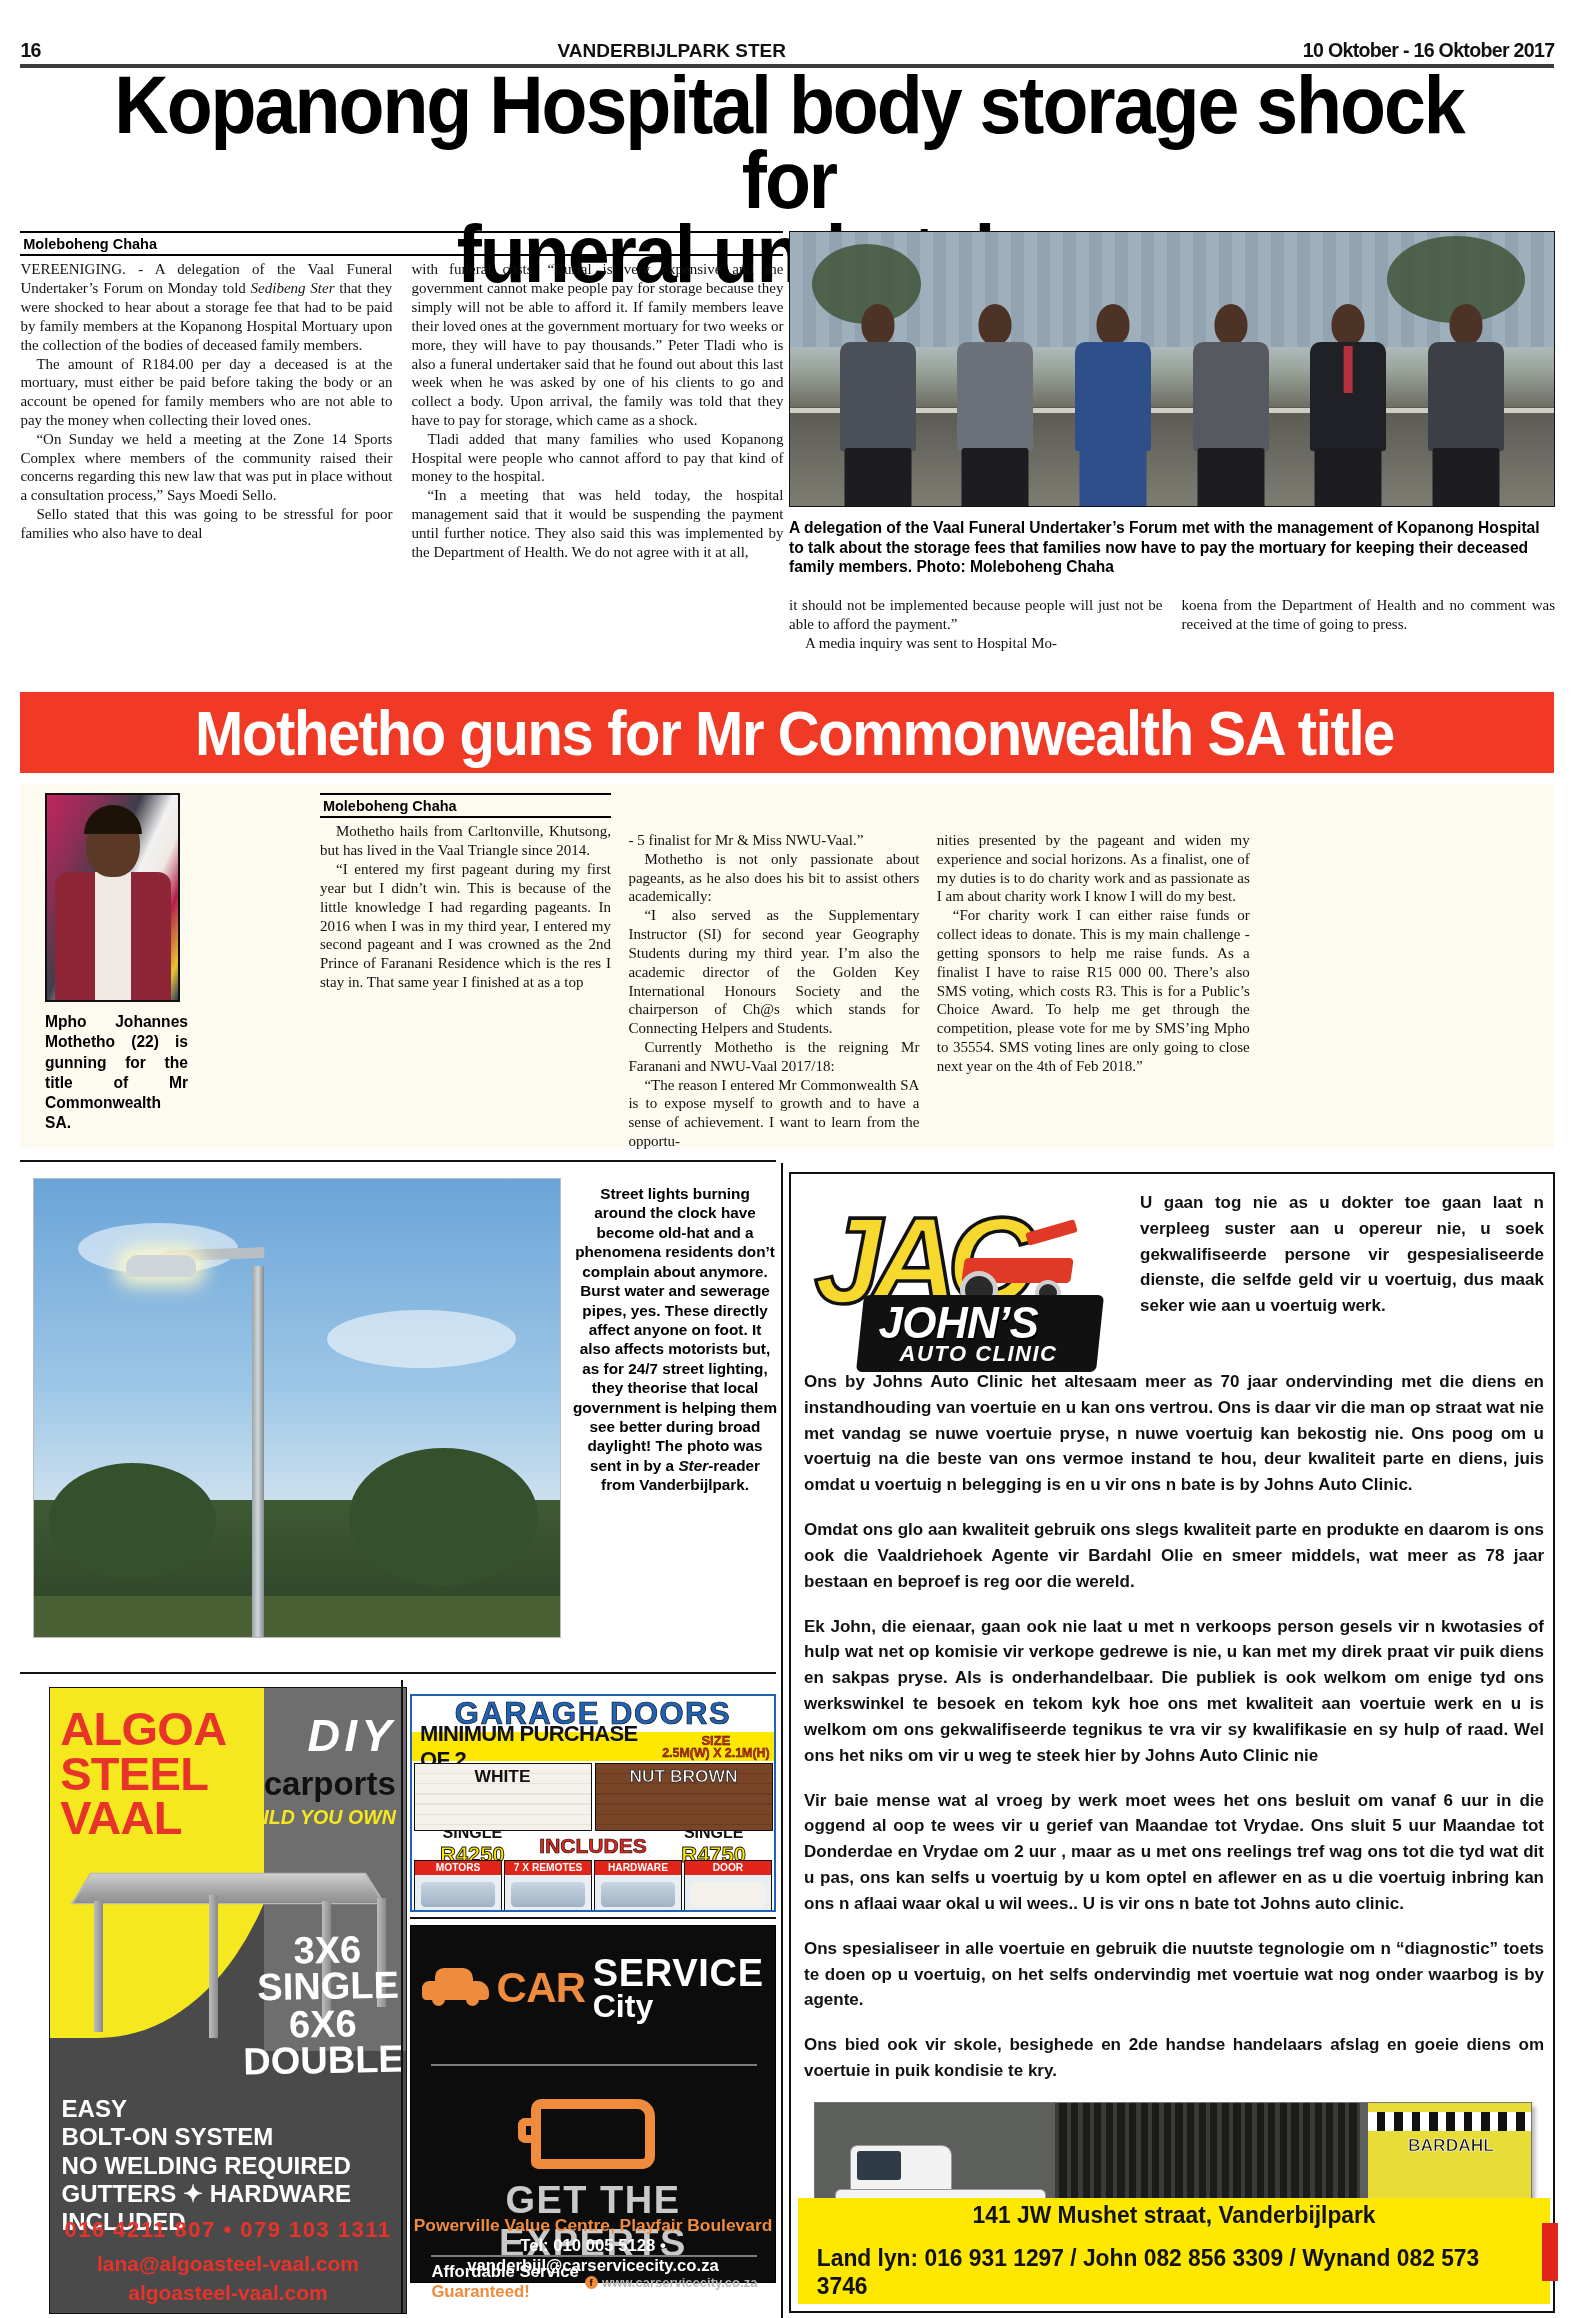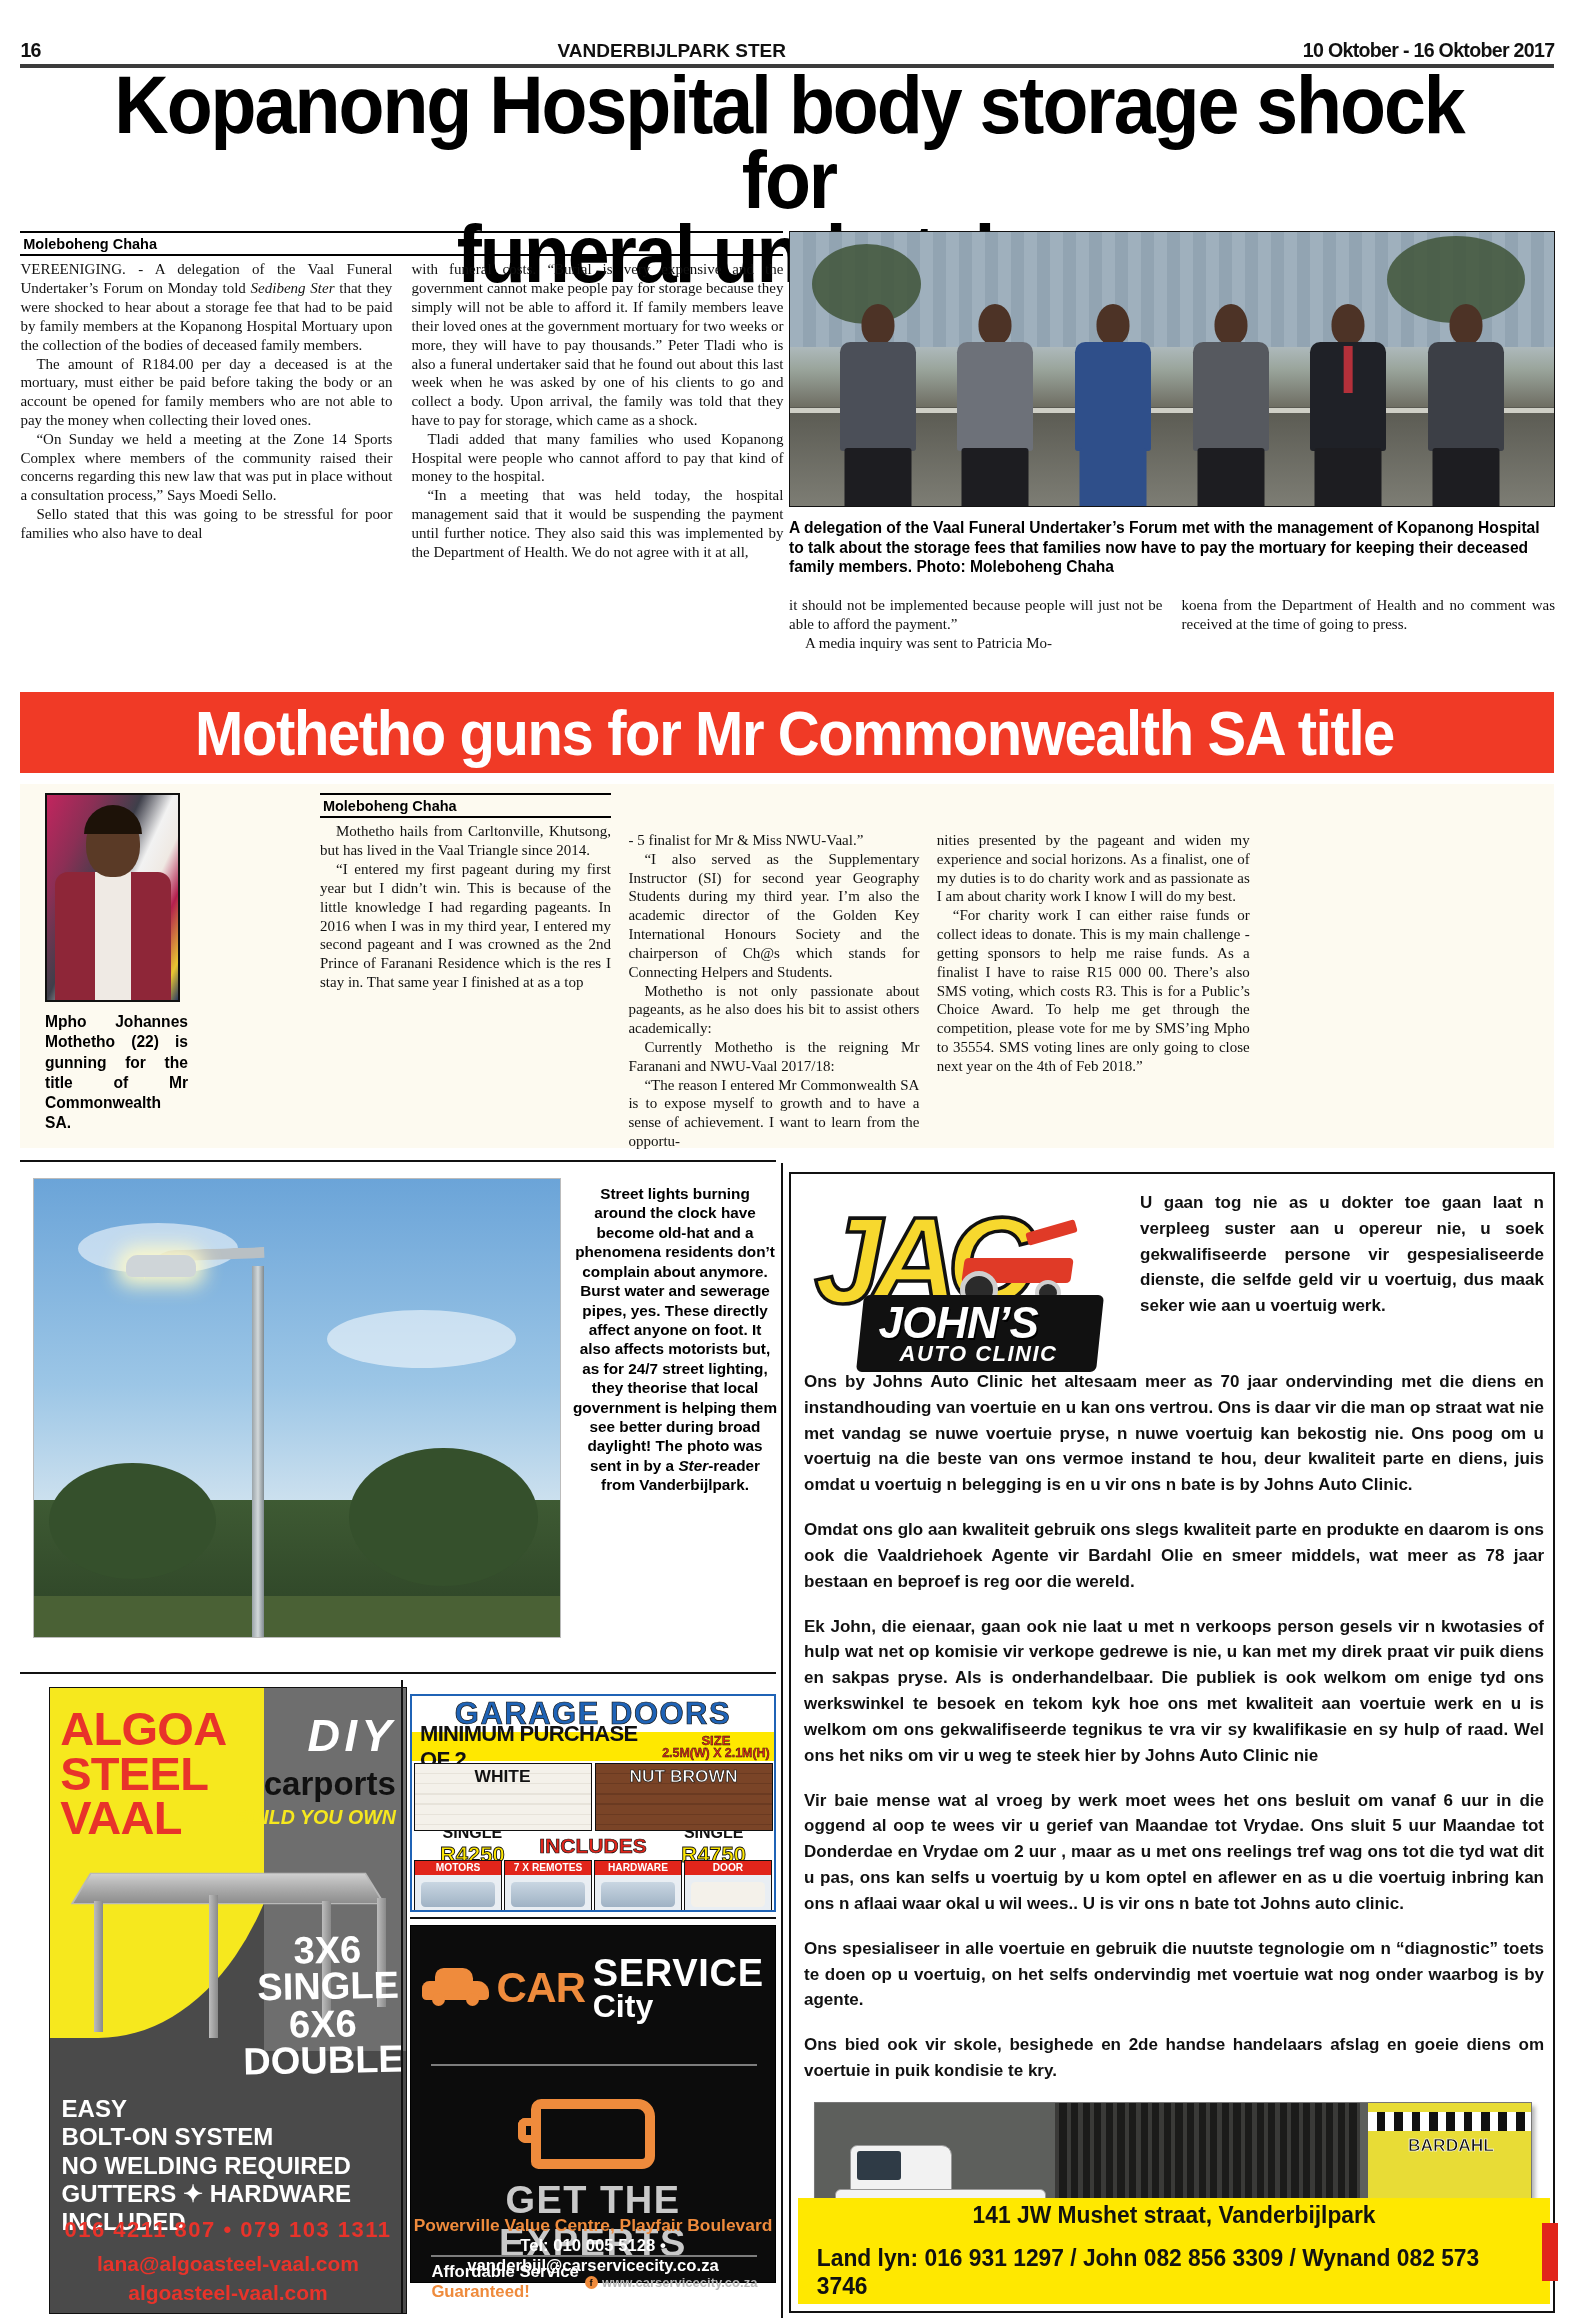--- a/index.html
+++ b/index.html
@@ -434,21 +434,21 @@
         <div class="legs"></div>
       </div>
   </div>
 </div>
 
 <div class="cap1">A delegation of the Vaal Funeral Undertaker’s Forum met with the management of Kopanong Hospital to talk about the storage fees that families now have to pay the mortuary for keeping their deceased family members. Photo: Moleboheng Chaha</div>
 
 <div class="a1bot">
   <div class="c body-serif">
     <p class="first">it should not be implemented because people will just not be able to afford the payment.”</p>
-    <p>A  media inquiry was sent to Patricia Mo-</p>
+    <p>A  media inquiry was sent to Hospital Mo-</p>
   </div>
   <div class="c body-serif">
     <p class="first">koena from the Department of Health and no comment was received at the time of going to press.</p>
   </div>
 </div>
 
 <div class="banner">
   <span>Mothetho guns for Mr Commonwealth SA title</span>
 </div>
 
@@ -468,22 +468,22 @@
     <div class="byline-box">
       <span class="byline">Moleboheng Chaha</span>
     </div>
     <div class="body-serif">
       <p>Mothetho hails from Carltonville, Khutsong, but has lived in the Vaal Triangle since 2014.</p>
       <p>“I entered my first pageant during my first year but I didn’t win.  This is because of the little knowledge I had regarding pageants. In 2016 when I was in my third year, I entered my second pageant and I was crowned as the 2nd Prince of Faranani Residence which is the res I stay in. That same year I finished at as a top</p>
     </div>
   </div>
   <div class="a2col body-serif" style="padding-top:38px;">
     <p class="first">- 5 finalist for Mr &amp; Miss NWU-Vaal.”</p>
+    <p>Mothetho is not only passionate about pageants, as he also does his bit to assist others academically:</p>
     <p>“I also served as the Supplementary Instructor (SI) for second year Geography Students during my third year. I’m also the academic director of the Golden Key International Honours Society and the chairperson of Ch@s which stands for Connecting Helpers and Students.</p>
-    <p>Mothetho is not only passionate about pageants, as he also does his bit to assist others academically:</p>
     <p>Currently Mothetho is the reigning Mr Faranani and NWU-Vaal 2017/18:</p>
     <p>“The reason I entered Mr Commonwealth SA is to expose myself to growth and to have a sense of achievement. I want to learn from the opportu-</p>
   </div>
   <div class="a2col w4 body-serif" style="padding-top:38px;">
     <p class="first">nities presented by the pageant and widen my experience and social horizons. As a finalist, one of my duties is to do charity work and as passionate as I am about charity work I know I will do my best.</p>
     <p>“For charity work I can either raise funds or collect ideas to donate. This is my main challenge - getting sponsors to help me raise funds. As a finalist I have to raise R15 000 00. There’s also SMS voting, which costs R3. This is for a Public’s Choice Award. To help me get through the competition, please vote for me by SMS’ing Mpho to 35554. SMS voting lines are only going to close next year on the 4th of Feb 2018.”</p>
   </div>
 </div>
 
 <div class="lampphoto">

